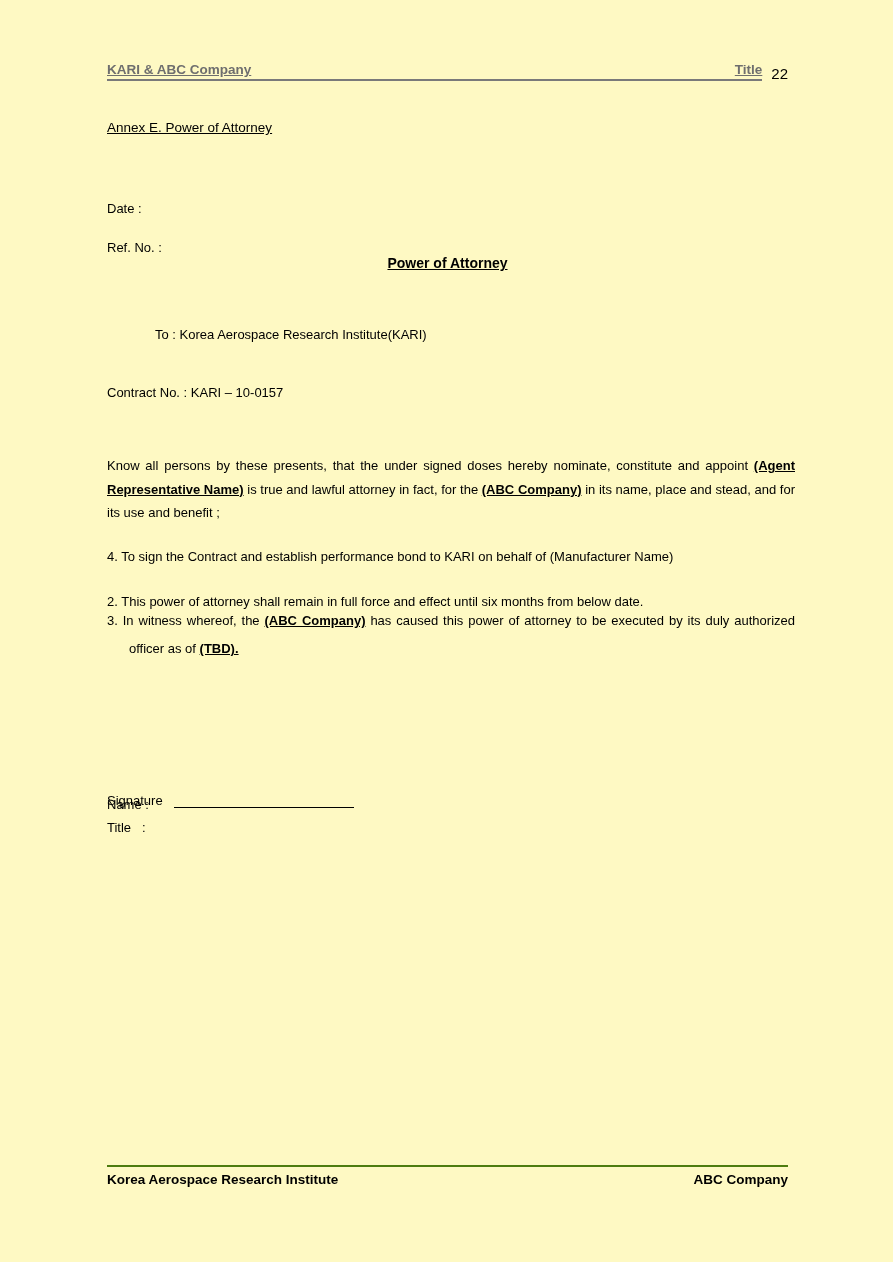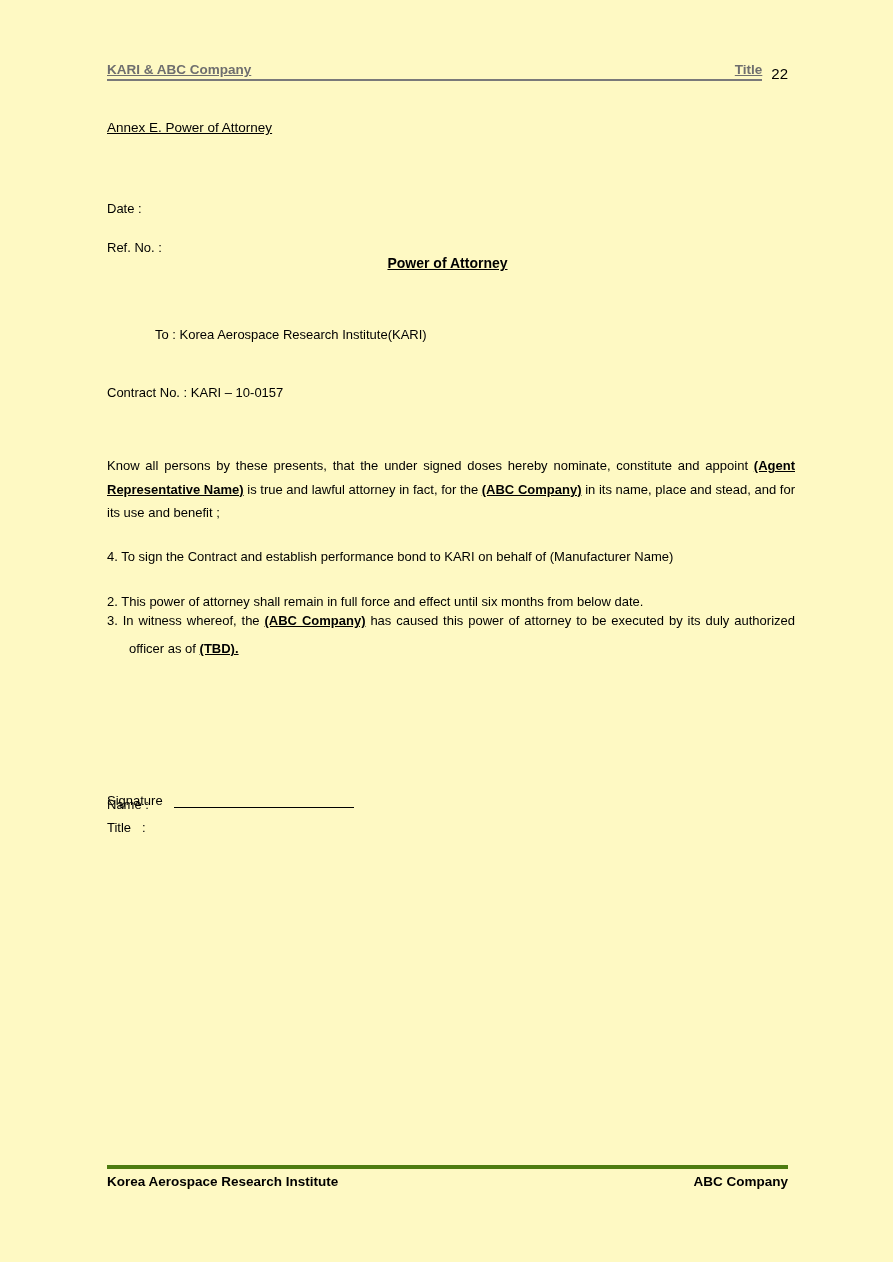--- a/index.html
+++ b/index.html
@@ -48,21 +48,21 @@
   .clause-3 { top: 607px; width: 688px; text-align: justify; line-height: 28px;
               padding-left: 22px; text-indent: -22px; }
 
   .em-ul { font-weight: bold; text-decoration: underline; }
 
   .signature-row { top: 772px; display: flex; align-items: flex-end; margin-top: 21px; }
   .signature-line { display: inline-block; width: 180px; border-bottom: 1.5px solid #000; margin-left: 11px; height: 15px; }
   .name-line  { top: 797px; }
   .title-line { top: 820px; }
 
-  .footer { top: 1165px; width: 681px; border-top: 4px solid #4d7c0f; padding-top: 5px;
+  .footer { top: 1165px; width: 681px; border-top: 2px solid #4d7c0f; padding-top: 5px;
             display: flex; justify-content: space-between; font-weight: bold; font-size: 13.5px; }
 </style>
 </head>
 <body>
 
 <div class="page">
 
   <div class="abs header">
     <div class="header-rule">
       <span class="header-company">KARI &amp; ABC Company</span>

